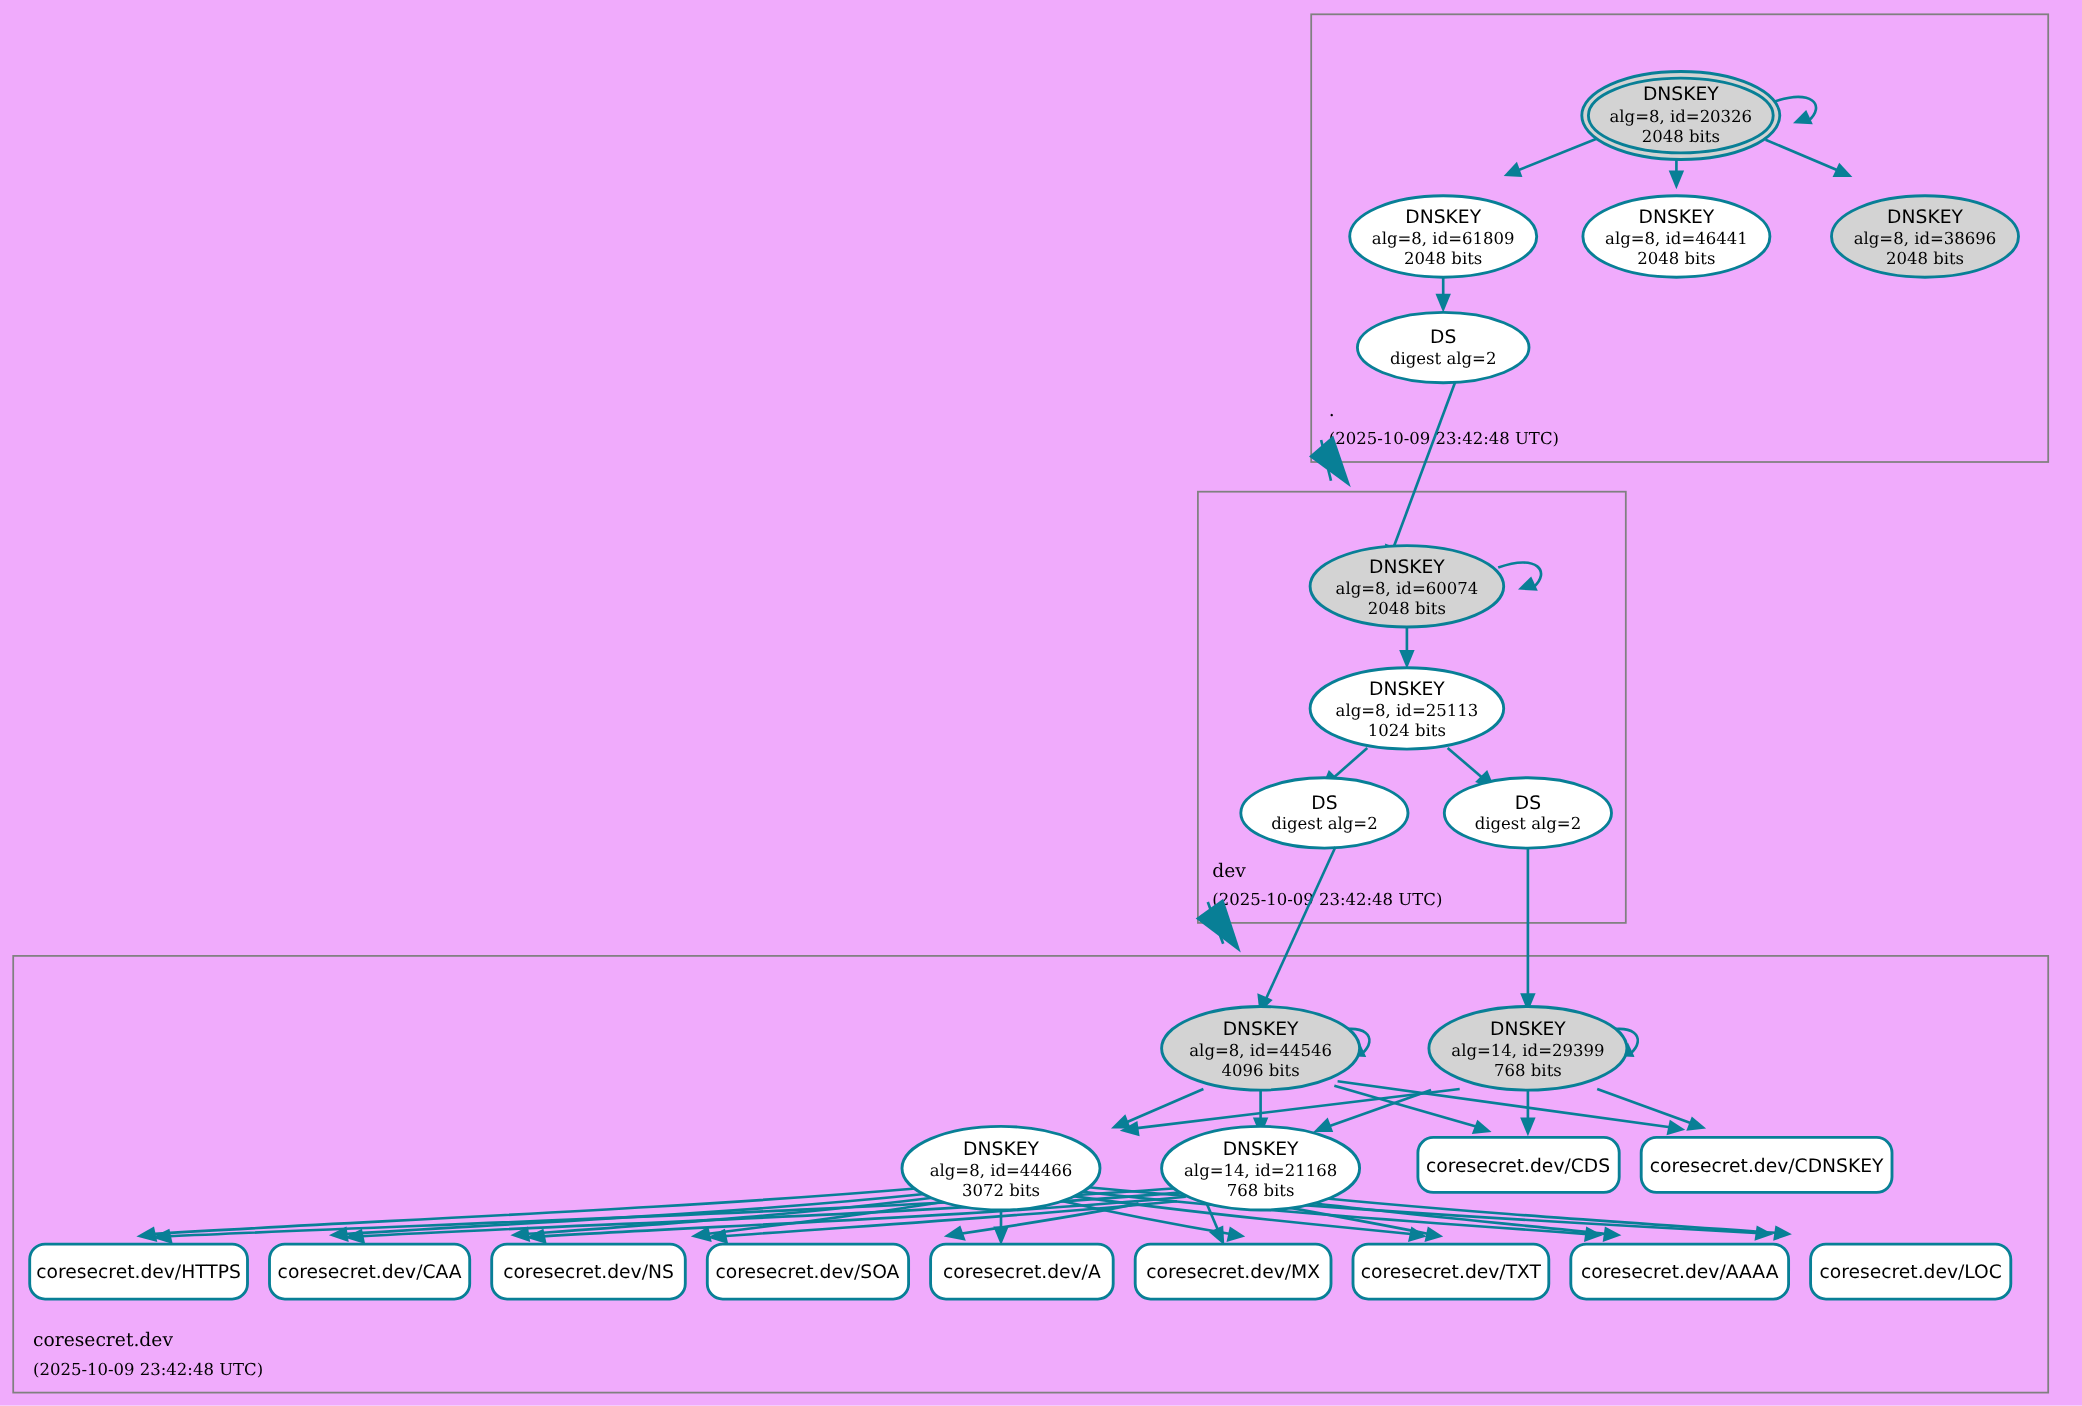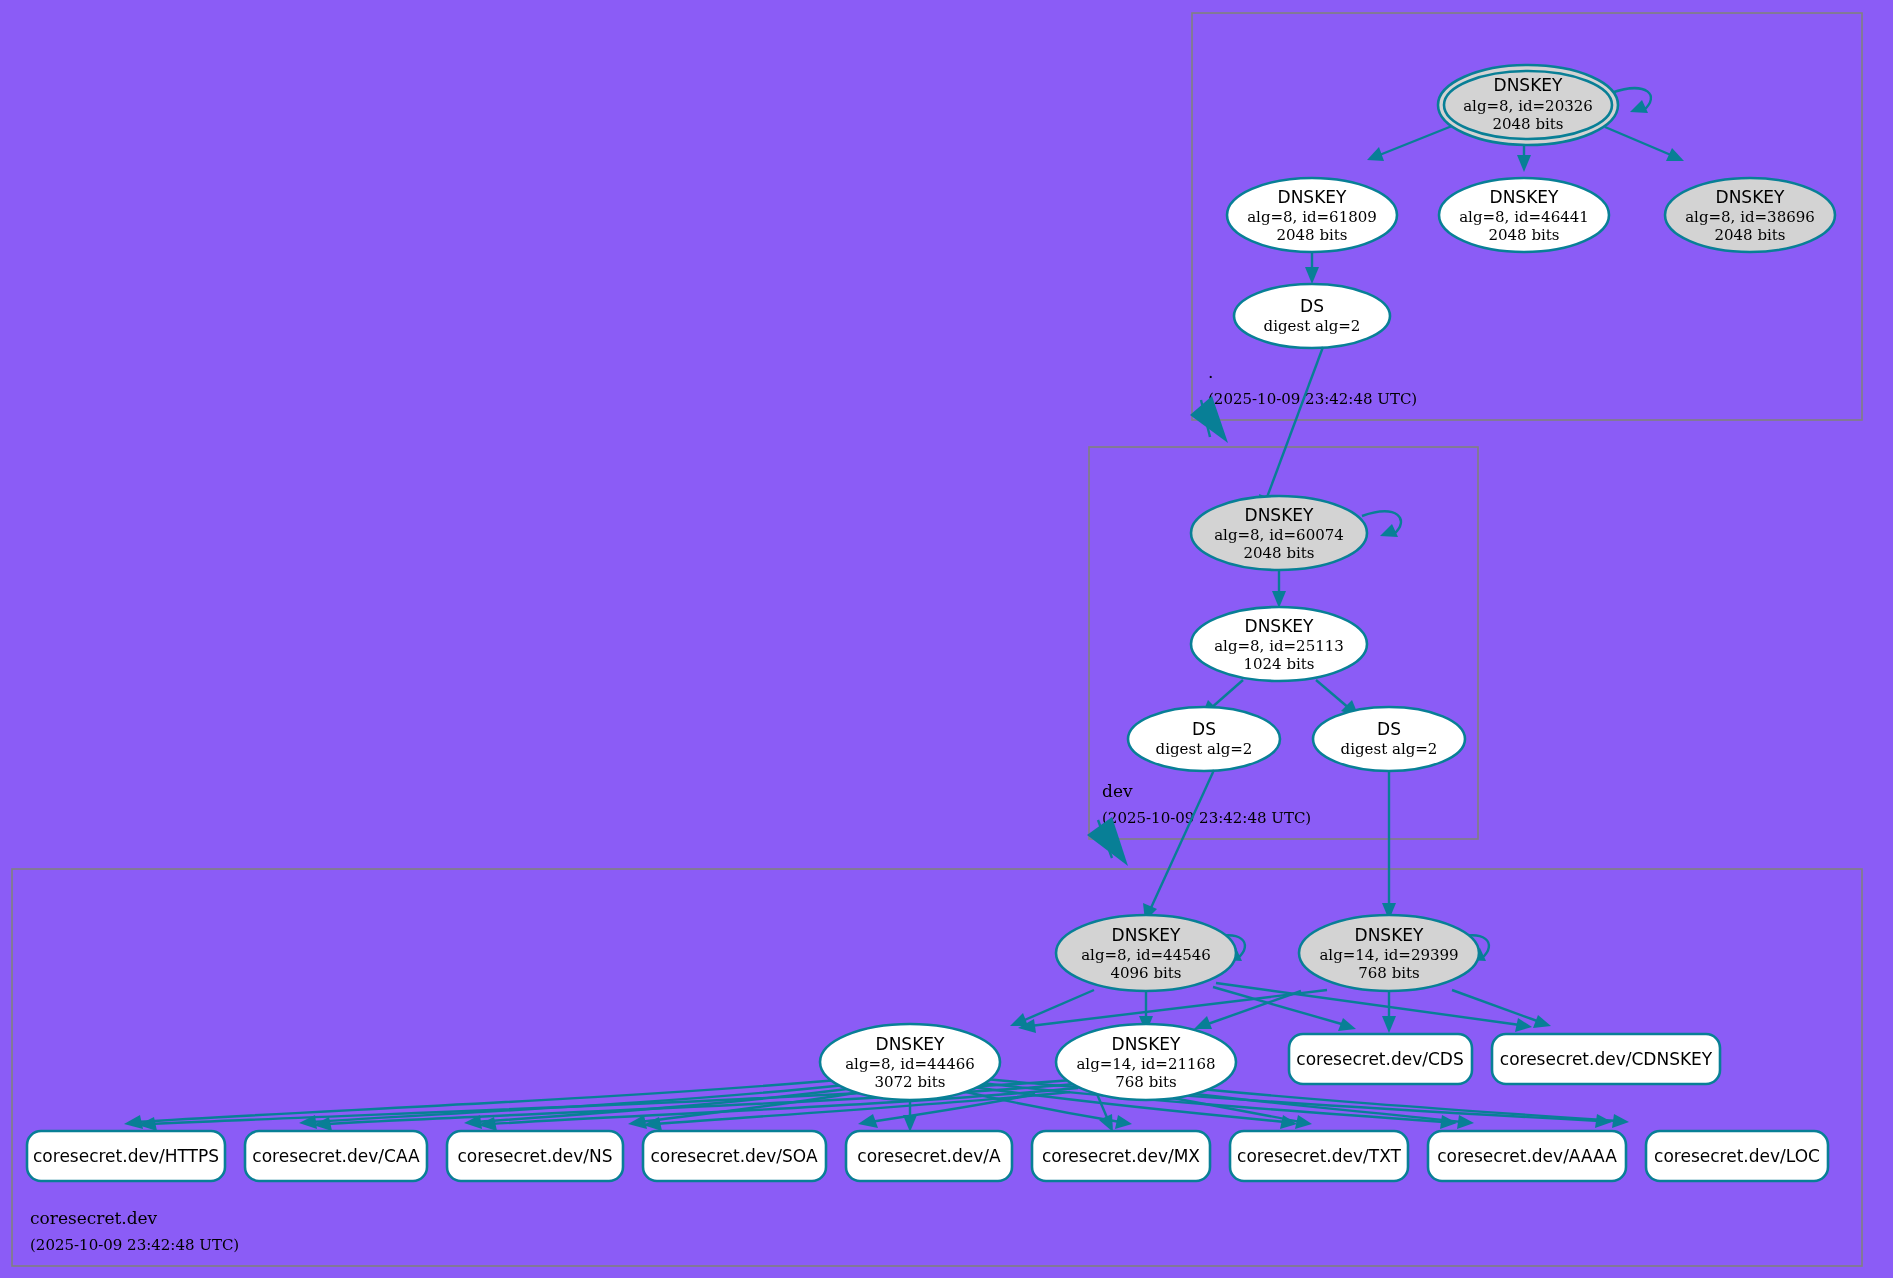--- a/index.html
+++ b/index.html
@@ -4,21 +4,21 @@
 <style>
   html, body {
     margin: 0;
     padding: 0;
     background: #ffffff;
   }
   #canvas {
     position: relative;
     width: 1893px;
     height: 1278px;
-    background: #8b5cf6;
+    background: #f0abfc;
     font-family: "DejaVu Serif", serif;
   }
   svg { display: block; }
   .zone-box {
     fill: none;
     stroke: #808080;
     stroke-width: 1.6;
   }
   .node-ell {
     stroke: #087f96;

